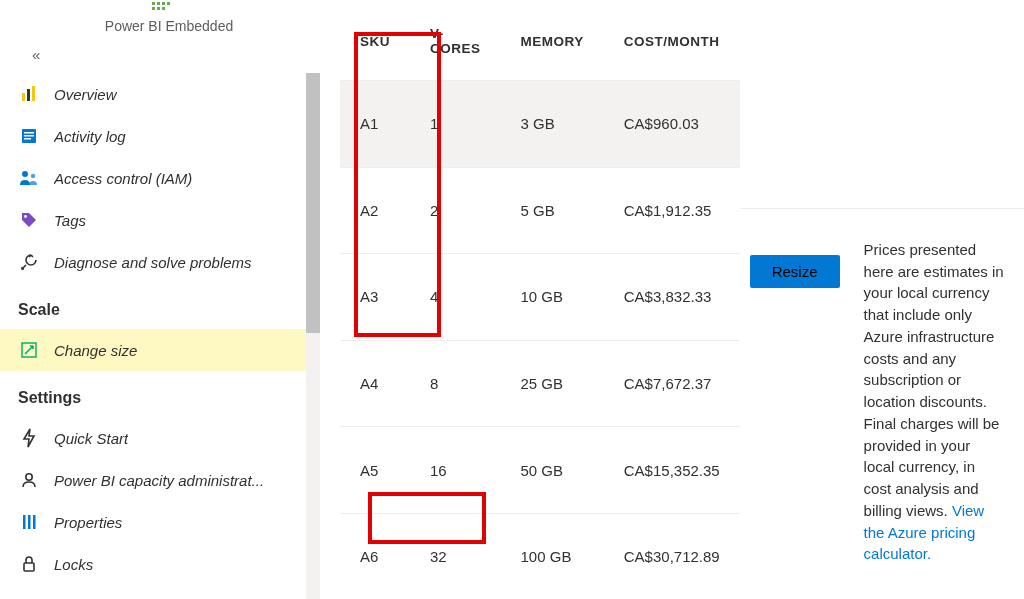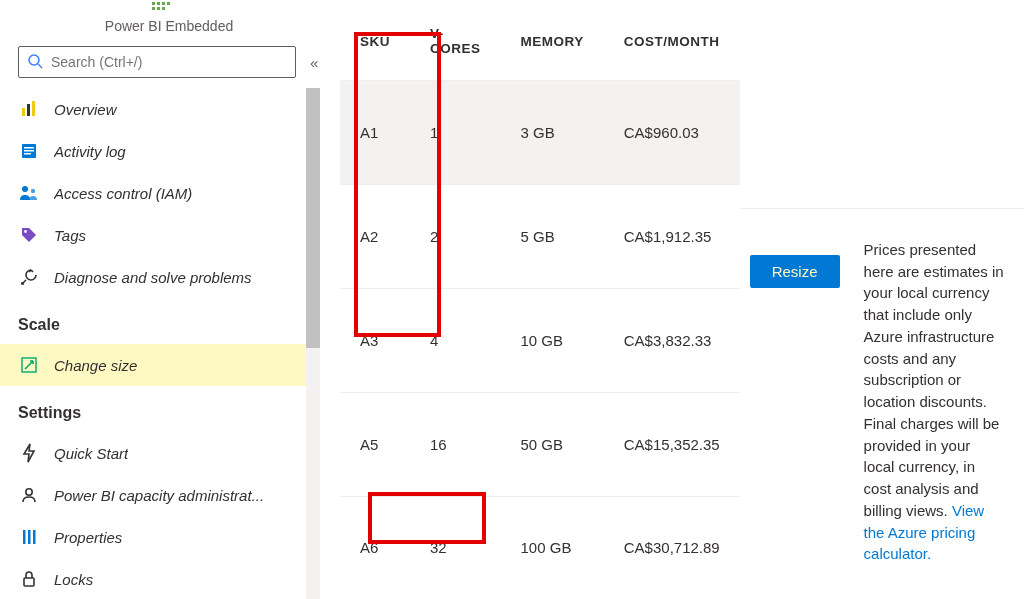--- a/index.html
+++ b/index.html
@@ -109,21 +109,21 @@
     .col-memory { width: 115px; }
     .footer {
       display: flex; align-items: flex-start;
       margin-top: auto;
       border-top: 1px solid #ededed;
       padding: 30px 20px 34px 10px;
       gap: 24px;
     }
     .resize-btn {
       background: #0078d4;
-      color: #fef9c3;
+      color: #000000;
       border: none;
       font-size: 15px;
       padding: 8px 22px;
       border-radius: 2px;
       cursor: pointer;
       font-family: inherit;
       margin-top: 16px;
     }
     .footer-text {
       font-size: 15px;
@@ -164,29 +164,20 @@
                 <rect x="15" y="0" width="3" height="3"></rect>
                 <rect x="0" y="5" width="3" height="3"></rect>
                 <rect x="5" y="5" width="3" height="3"></rect>
                 <rect x="10" y="5" width="3" height="3"></rect>
               </g>
             </svg>
       </span>
       <span>Power BI Embedded</span>
     </div>
     <div class="search-row">
-      <div class="search-box">
-        <span class="search-icon">
-          <svg width="16" height="16" viewBox="0 0 16 16" fill="none" stroke="#3d7eff" stroke-width="1.5">
-                <circle cx="7" cy="7" r="5"></circle>
-                <line x1="11" y1="11" x2="15" y2="15"></line>
-              </svg>
-        </span>
-        <input type="text" placeholder="Search (Ctrl+/)" style="">
-      </div>
       <span class="collapse-icon">«</span>
     </div>
     <div class="sidebar-wrap">
       <div class="sidebar" id="sidebar">
             <div class="nav-item">
               <span class="nav-icon">
                 <svg width="18" height="18" viewBox="0 0 18 18">
                   <rect x="2" y="8" width="3" height="8" fill="#f2c811"></rect>
                   <rect x="7" y="4" width="3" height="12" fill="#333"></rect>
                   <rect x="12" y="1" width="3" height="15" fill="#f2c811"></rect>
@@ -314,20 +305,26 @@
               <td>5 GB</td>
               <td>CA$1,912.35</td>
             </tr>
             <tr>
               <td>A3</td>
               <td>4</td>
               <td>10 GB</td>
               <td>CA$3,832.33</td>
             </tr>
             <tr>
+              <td>A4</td>
+              <td>8</td>
+              <td>25 GB</td>
+              <td>CA$7,672.37</td>
+            </tr>
+            <tr>
               <td>A5</td>
               <td>16</td>
               <td>50 GB</td>
               <td>CA$15,352.35</td>
             </tr>
             <tr>
               <td>A6</td>
               <td>32</td>
               <td>100 GB</td>
               <td>CA$30,712.89</td>

